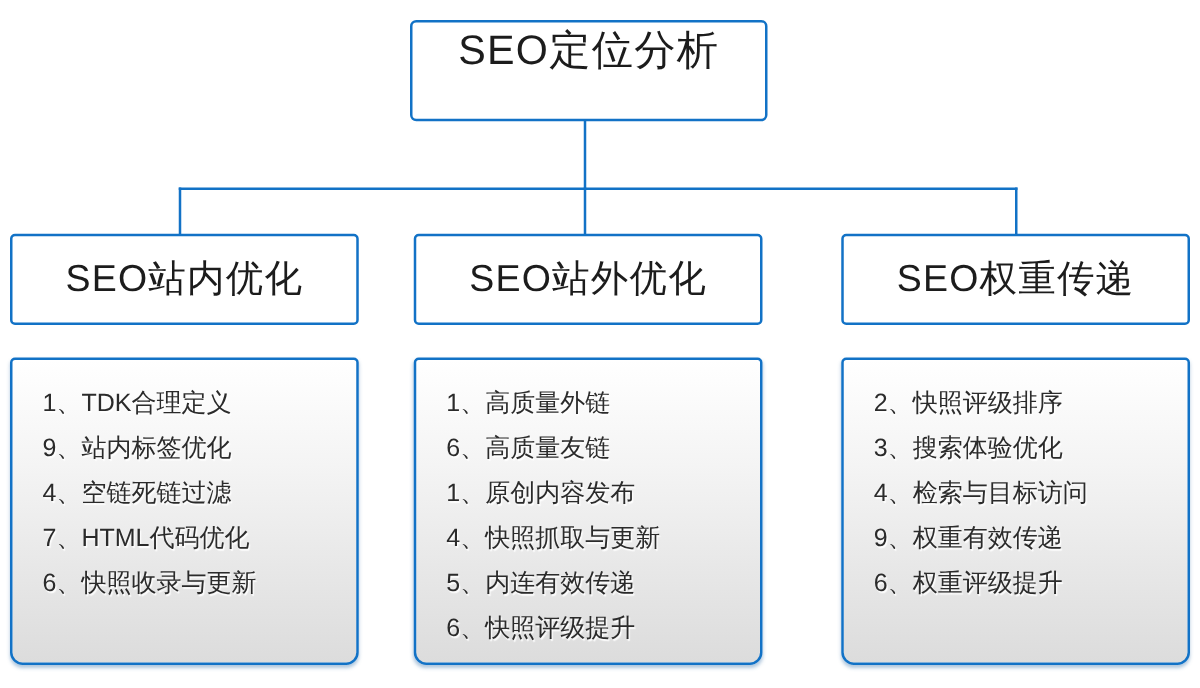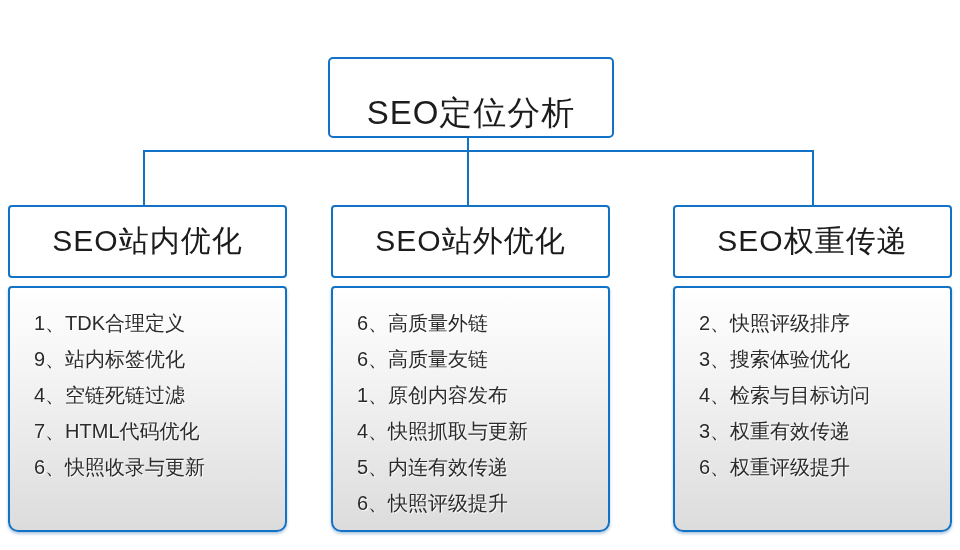--- a/index.html
+++ b/index.html
@@ -11,32 +11,32 @@
 
   
   .line{position:absolute;background:#1272c6;}
   .v{width:2px;}
   .h{height:2px;}
 
   
   .root-node{
     position:absolute;left:328px;top:16px;width:282px;height:77px;
     background:#ffffff;border:2px solid #1272c6;border-radius:5px;
-    display:flex;align-items:flex-end;justify-content:center;
-    font-size:33px;color:#1c1c1c;letter-spacing:1px;margin-top:41px;
+    display:flex;align-items:flex-start;justify-content:center;
+    font-size:33px;color:#1c1c1c;letter-spacing:1px;
   }
 
   
   .branch{position:absolute;width:279px;}
   .branch.b0{left:8px;}
   .branch.b1{left:331px;}
   .branch.b2{left:673px;}
 
   .branch-header{
-    position:absolute;top:205px;left:0;width:279px;height:73px;
+    position:absolute;top:187px;left:0;width:279px;height:73px;
     box-sizing:border-box;background:#ffffff;
     border:2px solid #1272c6;border-radius:4px;
     display:flex;align-items:center;justify-content:center;
     font-size:30px;color:#1c1c1c;letter-spacing:1px;
   }
 
   .branch-body{
     position:absolute;top:286px;left:0;width:279px;height:246px;
     box-sizing:border-box;
     border:2px solid #1272c6;border-radius:4px 4px 10px 10px;
@@ -76,35 +76,35 @@
       <div class="list-item">7、HTML代码优化</div>
       <div class="list-item">6、快照收录与更新</div>
     </div>
   </div>
 
   <div class="branch b1">
     <div class="branch-header">
       <span>SEO站外优化</span>
     </div>
     <div class="branch-body">
-      <div class="list-item">6、高质量外链</div>
+      <div class="list-item">1、高质量外链</div>
       <div class="list-item">6、高质量友链</div>
       <div class="list-item">1、原创内容发布</div>
       <div class="list-item">4、快照抓取与更新</div>
       <div class="list-item">5、内连有效传递</div>
       <div class="list-item">6、快照评级提升</div>
     </div>
   </div>
 
   <div class="branch b2">
     <div class="branch-header">
       <span>SEO权重传递</span>
     </div>
     <div class="branch-body">
       <div class="list-item">2、快照评级排序</div>
       <div class="list-item">3、搜索体验优化</div>
       <div class="list-item">4、检索与目标访问</div>
-      <div class="list-item">3、权重有效传递</div>
+      <div class="list-item">9、权重有效传递</div>
       <div class="list-item">6、权重评级提升</div>
     </div>
   </div>
 
 </div>
 
 </body></html>

